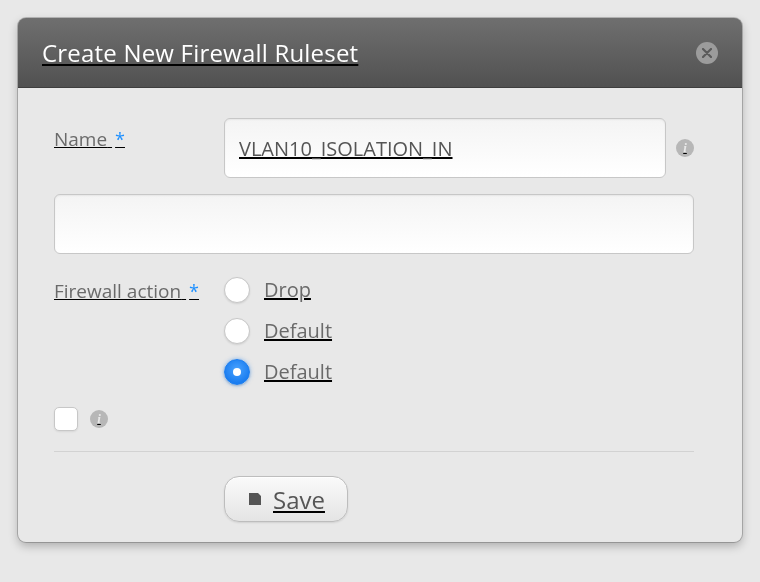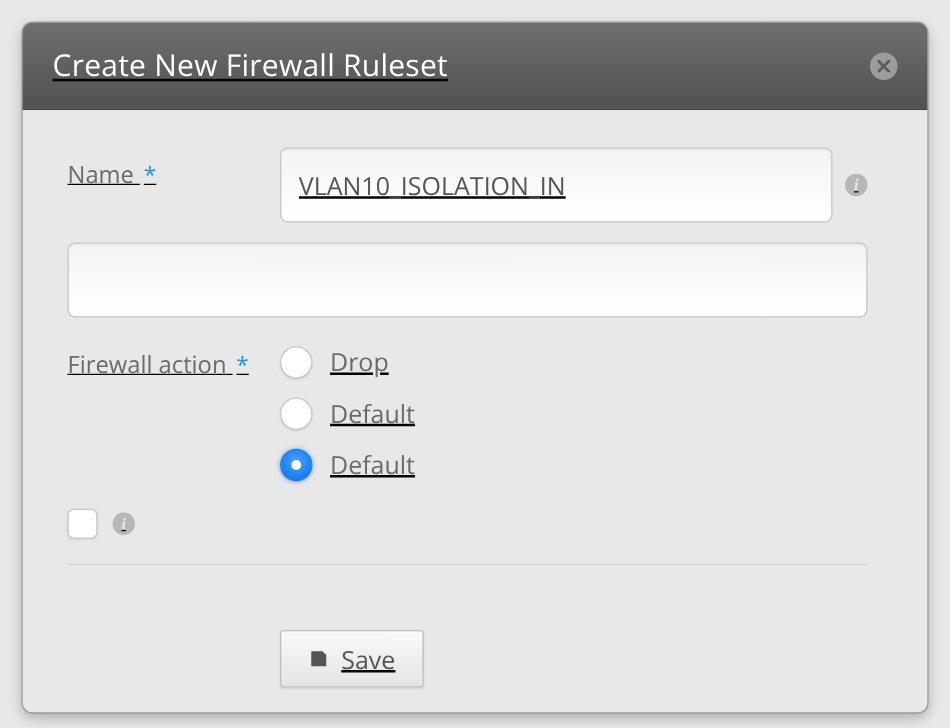--- a/index.html
+++ b/index.html
@@ -171,31 +171,30 @@
     }
     .footer-spacer {
       width: 170px;
       flex-shrink: 0;
     }
     .save-btn {
       height: 46px;
       padding: 0 22px;
       background: linear-gradient(to bottom, #fafafa 0%, #e4e4e4 100%);
       border: 1px solid #bdbdbd;
-      border-radius: 3px;
+      border-radius: 15px;
       display: inline-flex;
       align-items: center;
       gap: 10px;
       cursor: pointer;
       box-shadow: 0 1px 2px rgba(0,0,0,0.1), inset 0 1px 0 rgba(255,255,255,0.7);
-      font-size: 20px;
+      font-size: 24px;
       color: #555;
       font-family: inherit;
       font-weight: 400;
-      margin-top: 28px;
     }
     .save-icon {
       width: 16px;
       height: 16px;
       display: block;
     }
   </style>
 </head>
 <body>
 

